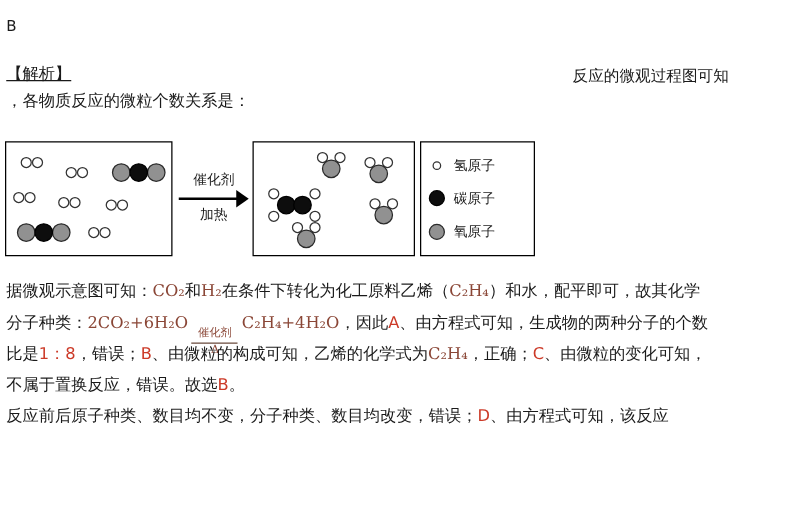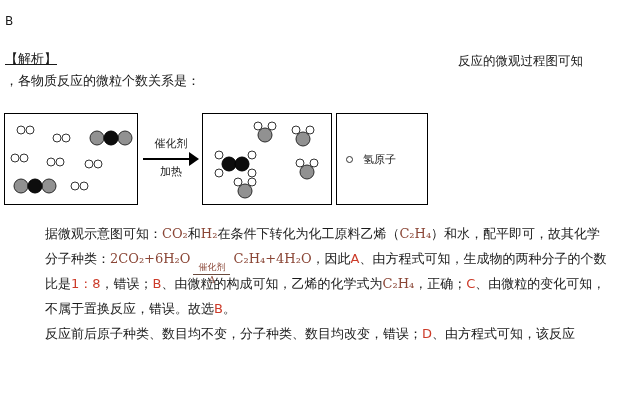--- a/index.html
+++ b/index.html
@@ -32,21 +32,21 @@
   .atom-O { width:15px; height:15px; background:var(--oxygen,#919191); border:1px solid #2a2a2a; }
 
   .cond-label { position:absolute; width:60px; text-align:center; font-size:11px; }
   #cond-top-label    { left:141px; top:136px; }
   #cond-bottom-label { left:141px; top:164px; }
   .arrow-line { position:absolute; left:143px; top:158px; width:48px; height:2px; background:#000; }
   .arrow-head { position:absolute; left:189px; top:152px; width:0; height:0;
                 border-left:10px solid #000; border-top:7px solid transparent; border-bottom:7px solid transparent; }
 
   #body-text { position:absolute; left:5px; top:221px; width:624px; font-size:13px; }
-  .body-line { height:25px; line-height:25px; white-space:nowrap;margin-left:40px; }
+  .body-line { height:25px; line-height:25px; white-space:nowrap; }
   .seg-n { color:#1a1a1a; }
   .seg-f { color:var(--formula-brown,#8a4636); font-family:"DejaVu Serif","Liberation Serif",serif; }
   .seg-r { color:var(--accent-red,#cc3a28); }
   .cond-stack { display:inline-flex; flex-direction:column; align-items:center;
                 vertical-align:-7px; line-height:1; margin:0 3px;
                 color:var(--formula-brown,#8a4636); font-family:"DejaVu Serif","Liberation Serif",serif; }
   .cond-stack .top    { font-size:9px; border-bottom:1px solid #6a4a3c; padding:1px 5px 2px; }
   .cond-stack .bottom { font-size:9px; padding-top:1px; }
 </style>
 </head>
@@ -104,20 +104,28 @@
       <div class="atom atom-H" style="left: 35px; top: 68px;"></div>
       <div class="atom atom-H" style="left: 49px; top: 68px;"></div>
       <div class="atom atom-O" style="left: 42px; top: 77px;"></div>
     </div>
 
   <div class="box" id="legend-box">
     <div class="legend-row">
       <span class="legend-icon H"></span>
       <span>氢原子</span>
     </div>
+    <div class="legend-row">
+      <span class="legend-icon C"></span>
+      <span>碳原子</span>
+    </div>
+    <div class="legend-row">
+      <span class="legend-icon O"></span>
+      <span>氧原子</span>
+    </div>
   </div>
 
   <div id="body-text">
       <div class="body-line"><span class="seg-n">据微观示意图可知：</span><span class="seg-f">CO₂</span><span class="seg-n">和</span><span class="seg-f">H₂</span><span class="seg-n">在条件下转化为化工原料乙烯（</span><span class="seg-f">C₂H₄</span><span class="seg-n">）和水，配平即可，故其化学</span></div>
       <div class="body-line"><span class="seg-n">分子种类：</span><span class="seg-f">2CO₂+6H₂O</span><span class="cond-stack">
           <span class="top">催化剂</span>
           <span class="bottom">Δ</span>
         </span><span class="seg-f">C₂H₄+4H₂O</span><span class="seg-n">，因此</span><span class="seg-r">A</span><span class="seg-n">、由方程式可知，生成物的两种分子的个数</span></div>
       <div class="body-line"><span class="seg-n">比是</span><span class="seg-r">1：8</span><span class="seg-n">，错误；</span><span class="seg-r">B</span><span class="seg-n">、由微粒的构成可知，乙烯的化学式为</span><span class="seg-f">C₂H₄</span><span class="seg-n">，正确；</span><span class="seg-r">C</span><span class="seg-n">、由微粒的变化可知，</span></div>
       <div class="body-line"><span class="seg-n">不属于置换反应，错误。故选</span><span class="seg-r">B</span><span class="seg-n">。</span></div>

